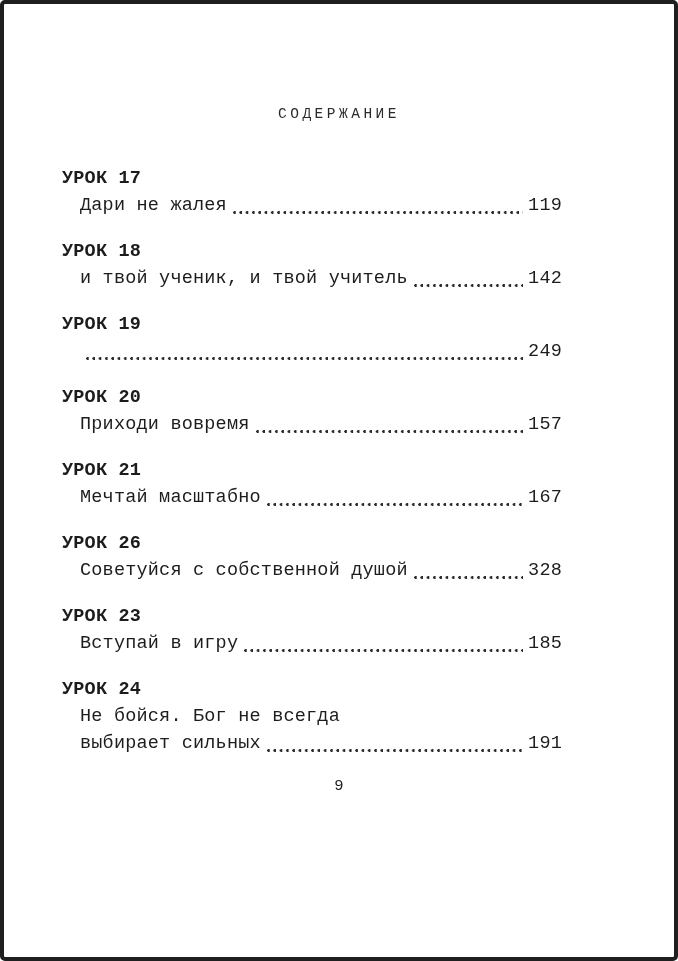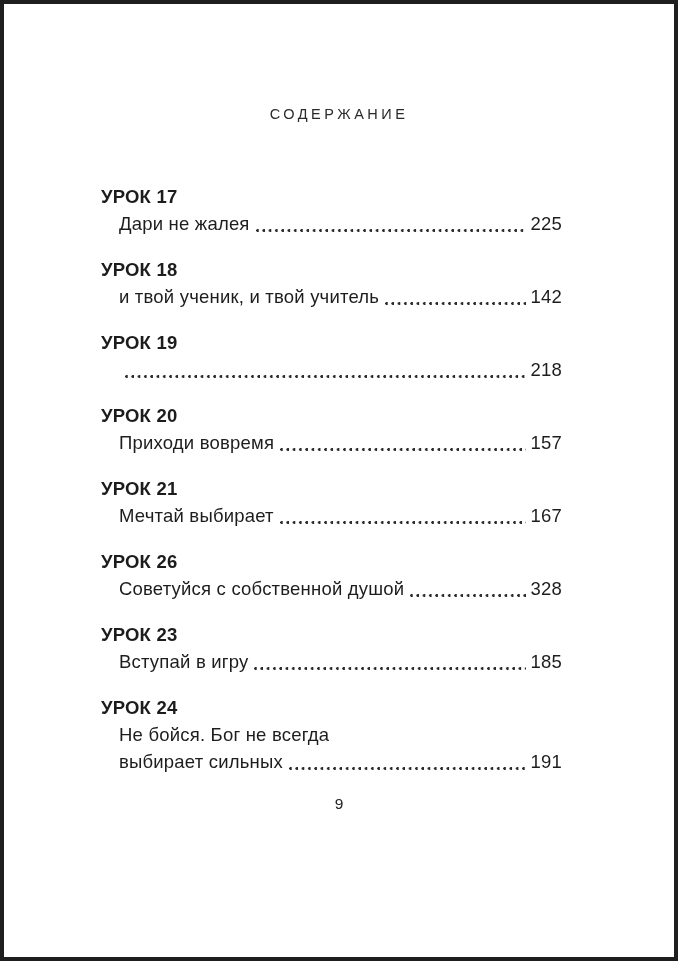--- a/index.html
+++ b/index.html
@@ -7,36 +7,36 @@
     padding: 0;
     background: #ffffff;
   }
   .page {
     position: relative;
     width: 678px;
     height: 961px;
     box-sizing: border-box;
     background: #ffffff;
     border: 4px solid #1f1f1f;
-    border-radius: 0;
-    font-family: Liberation Sans, sans-serif;
+    border-radius: 5px;
+    font-family: Liberation Mono, monospace;
     color: #1d1d1d;
     overflow: hidden;
   }
   .toc-heading {
     margin-top: 102px;
     text-align: center;
     font-size: 14.5px;
     font-weight: normal;
     letter-spacing: 3.5px;
     color: #2a2a2a;
   }
   .toc-list {
-    margin-top: 62px;
-    padding-left: 97px;
+    margin-top: 44px;
+    padding-left: 58px;
     padding-right: 112px;
   }
   .entry {
     margin-bottom: 20px;
   }
   .lesson {
     font-weight: bold;
     font-size: 18.5px;
     line-height: 26px;
     letter-spacing: 0.2px;
@@ -80,62 +80,62 @@
 <div class="page">
   <div class="toc-heading">СОДЕРЖАНИЕ</div>
 
   <div class="toc-list">
   <div class="entry">
     <div class="lesson">УРОК 17</div>
     <div>
           <div class="title-line">
             <span class="title-text">Дари не жалея</span>
             <span class="leader"></span>
-            <span class="page-num">225</span>
+            <span class="page-num">119</span>
           </div>
         </div>
   </div>
 
   <div class="entry">
     <div class="lesson">УРОК 18</div>
     <div>
           <div class="title-line">
             <span class="title-text">и твой ученик, и твой учитель</span>
             <span class="leader"></span>
             <span class="page-num">142</span>
           </div>
         </div>
   </div>
 
   <div class="entry">
     <div class="lesson">УРОК 19</div>
     <div>
           <div class="title-line">
             <span class="leader"></span>
-            <span class="page-num">218</span>
+            <span class="page-num">249</span>
           </div>
         </div>
   </div>
 
   <div class="entry">
     <div class="lesson">УРОК 20</div>
     <div>
           <div class="title-line">
             <span class="title-text">Приходи вовремя</span>
             <span class="leader"></span>
             <span class="page-num">157</span>
           </div>
         </div>
   </div>
 
   <div class="entry">
     <div class="lesson">УРОК 21</div>
     <div>
           <div class="title-line">
-            <span class="title-text">Мечтай выбирает</span>
+            <span class="title-text">Мечтай масштабно</span>
             <span class="leader"></span>
             <span class="page-num">167</span>
           </div>
         </div>
   </div>
 
   <div class="entry">
     <div class="lesson">УРОК 26</div>
     <div>
           <div class="title-line">

